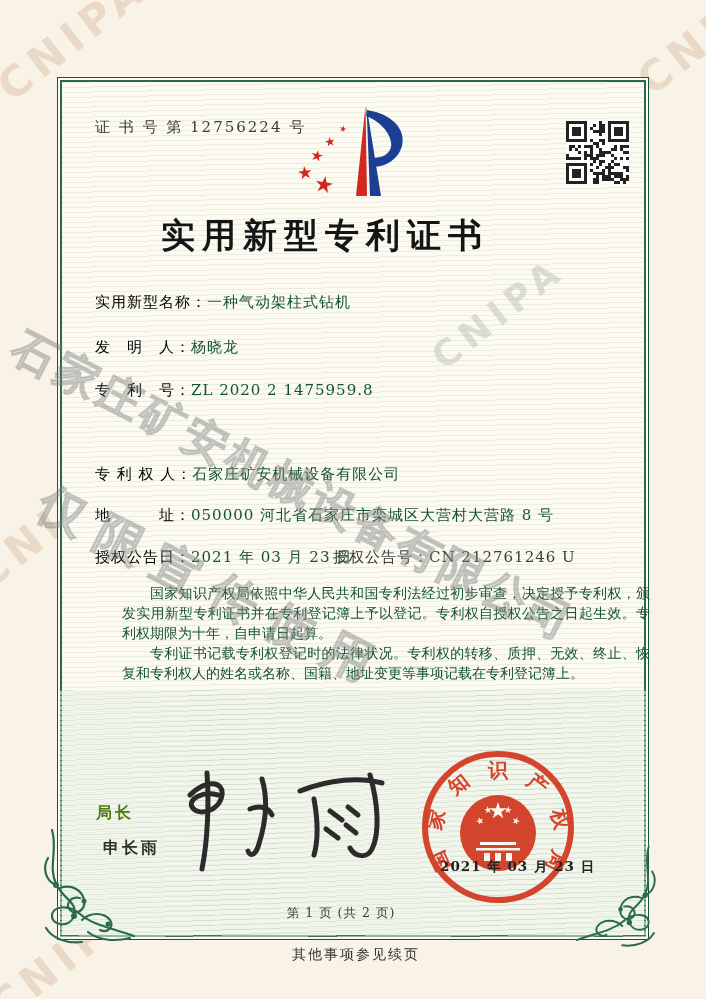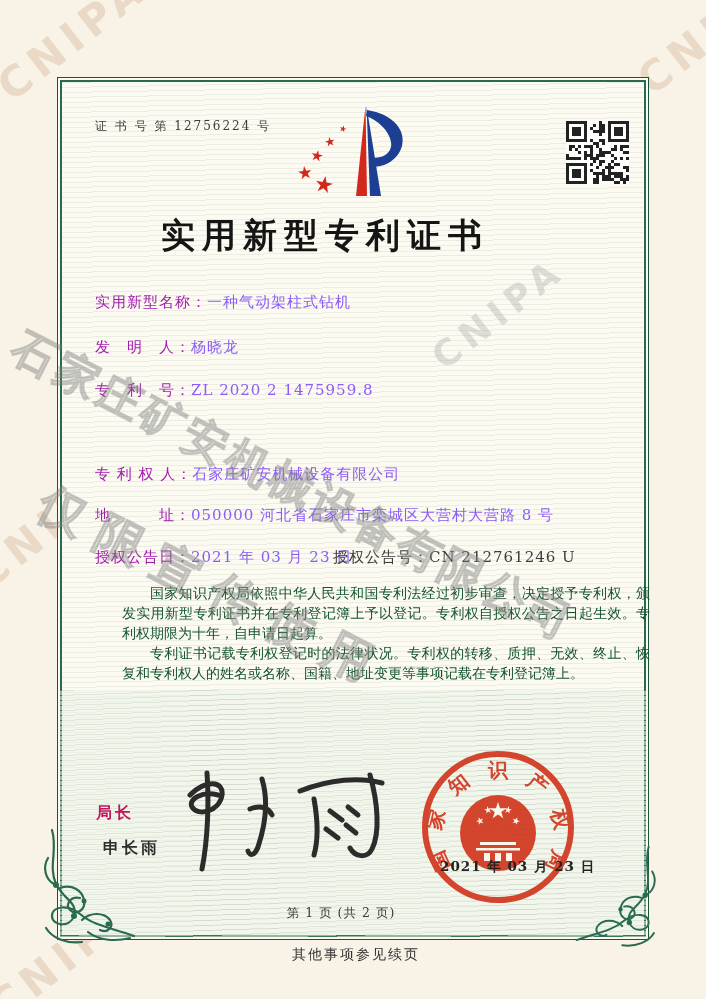--- a/index.html
+++ b/index.html
@@ -32,44 +32,44 @@
   .wm{position:absolute;pointer-events:none;user-select:none;white-space:nowrap;font-weight:bold;transform-origin:left top;}
   .wm-cnipa{font-family:"DejaVu Sans","Liberation Sans",sans-serif;font-size:42px;letter-spacing:7px;
     color:rgba(208,176,146,0.38);transform:rotate(-38deg);z-index:1;}
   .wm-cnipa.gray{color:rgba(160,160,160,0.32);font-size:36px;z-index:4;}
   .wm-outline{font-family:"DejaVu Sans","Liberation Sans",sans-serif;
     color:rgba(135,135,135,0.16);-webkit-text-stroke:1.2px rgba(128,128,128,0.38);
     transform:rotate(27deg);z-index:4;}
   #wm-company{left:28px;top:318px;font-size:44px;letter-spacing:4px;}
   #wm-restrict{left:56px;top:472px;font-size:48px;letter-spacing:16px;}
   
-  #cert-no{left:95px;top:118px;font-size:12px;letter-spacing:2px;color:#3a3a3a;z-index:3;}
+  #cert-no{left:95px;top:118px;font-size:15px;letter-spacing:2px;color:#3a3a3a;z-index:3;}
   #logo{left:293px;top:100px;z-index:3;}
   #qr{left:566px;top:121px;z-index:3;background:#fdfdfb;}
   #title{left:57px;top:213px;width:536px;text-align:center;font-size:34px;font-weight:bold;
     letter-spacing:7px;color:#151515;z-index:3;}
   
   .field{position:absolute;left:95px;font-size:15px;color:#3c3c3c;z-index:3;letter-spacing:1px;}
-  .field .lab{color:#a21caf;}
-  .field .val{color:#8b5cf6;text-align:right;}
+  .field .lab{color:#000000;}
+  .field .val{color:#14532d;text-align:right;}
   #f-name{top:293px;}
   #f-inventor{top:338px;}
   #f-patno{top:381px;}
   #f-filing{top:423px;}
   #f-patentee{top:465px;}
   #f-address{top:506px;}
   #f-grant{top:548px;}
   #f-grantno{position:absolute;left:333px;top:548px;font-size:15px;letter-spacing:1px;color:#3c3c3c;z-index:3;}
   
   #body-text{left:93px;top:583px;width:528px;z-index:3;font-size:14px;line-height:20px;
     text-align:justify;color:#14532d;margin-left:29px;}
   #body-text p{margin:0;text-indent:2em;}
   
   #signer-role{left:96px;top:803px;font-size:16px;font-weight:bold;letter-spacing:3px;
-    font-family:"DejaVu Sans","Liberation Sans",sans-serif;color:#be185d;z-index:4;}
+    font-family:"DejaVu Sans","Liberation Sans",sans-serif;color:#4d7c0f;z-index:4;}
   #signer-name{left:96px;top:838px;font-size:16px;font-weight:bold;letter-spacing:3px;
     font-family:"DejaVu Sans","Liberation Sans",sans-serif;color:#2e2e2e;z-index:4;margin-left:7px;}
   #signature{left:162px;top:765px;z-index:4;}
   
   #seal{left:418px;top:747px;z-index:6;}
   #seal-date{left:440px;top:858px;font-size:13.5px;font-weight:bold;letter-spacing:1px;
     color:#222;z-index:7;}
   
   .flourish{z-index:5;}
   #flourish-left{left:38px;top:828px;}

